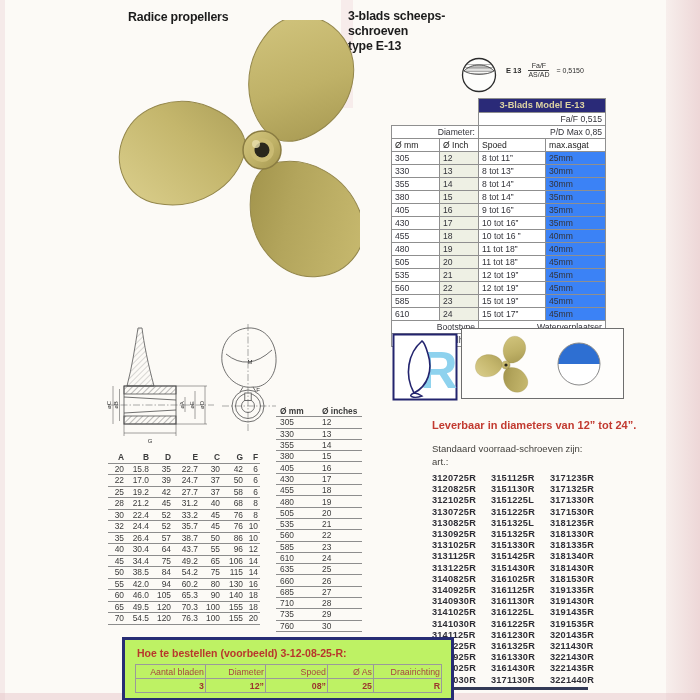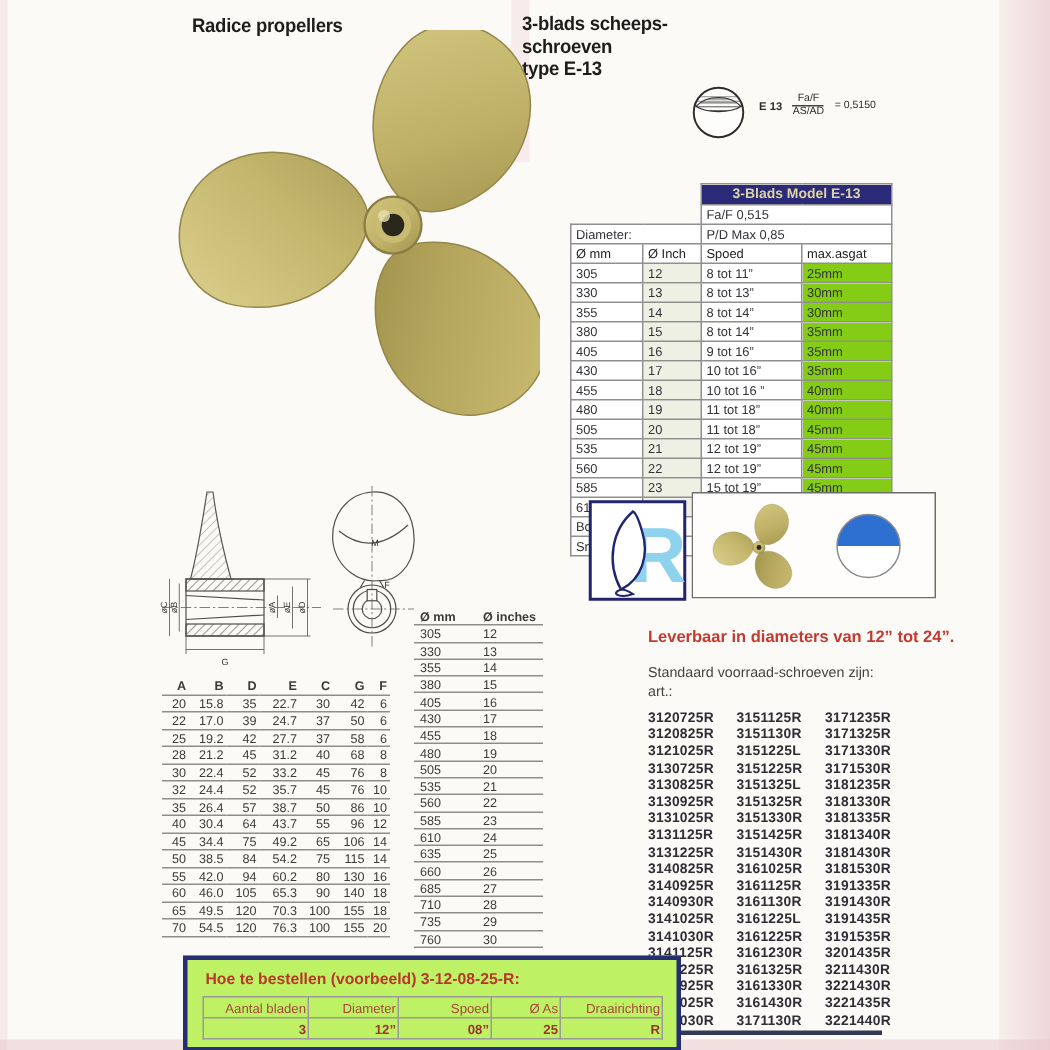--- a/index.html
+++ b/index.html
@@ -20,23 +20,23 @@
   .frac .top{border-bottom:1px solid #444;padding:0 2px;}
 
   
   table{border-collapse:collapse;table-layout:fixed;}
   .spec{width:214px;}
   .spec td{border:1px solid #8f8f8f;font-size:8.6px;height:12px;line-height:11px;
            padding:0 3px;color:#33333a;background:#fff;overflow:hidden;white-space:nowrap;}
   .spec td.blank{border:none;background:transparent;}
   .spec td.title{background:#2a2a78;color:#ddd3a2;text-align:center;font-weight:bold;
                  font-size:9.3px;height:13px;}
-  .spec td.center{text-align:left;}
+  .spec td.center{text-align:right;}
   .spec td.c-inch{background:#eef0e4;}
-  .spec td.c-asgat{background:#84cc16;}
+  .spec td.c-asgat{background:#3b82f6;}
   .spec tr.hdr td{color:#222;}
 
   
   .dims{width:152px;}
   .dims th,.dims td{border:0;border-bottom:1px solid #8d8d8d;font-size:8.4px;height:10.5px;
                     line-height:10px;padding:0 2px;color:#3b3b3b;text-align:right;white-space:nowrap;}
   .dims th{font-weight:bold;text-align:right;}
   .mid{width:86px;}
   .mid th,.mid td{border:0;border-bottom:1px solid #8d8d8d;font-size:8.4px;height:10.3px;
                   line-height:10px;padding:0 2px 0 4px;color:#3b3b3b;text-align:left;white-space:nowrap;}
@@ -124,21 +124,21 @@
   </svg>
   <div class="abs e13txt" style="left:506px;top:62px;">
     <span class="lbl">E 13</span>
     <span class="frac">
       <span class="top" style="display:block;">Fa/F</span>
       <span style="display:block;">AS/AD</span>
     </span>
     <span>= 0,5150</span>
   </div>
 
-  <table class="spec abs" style="left:380px;top:98px;margin-top:24px;">
+  <table class="spec abs" style="left:391px;top:98px;">
     <colgroup>
         <col style="width:48px">
         <col style="width:39px">
         <col style="width:67px">
         <col style="width:60px">
       </colgroup>
     <tbody>
         <tr>
           <td class="blank" colspan="2"></td>
         <td class="title" colspan="2">3-Blads Model E-13</td>

